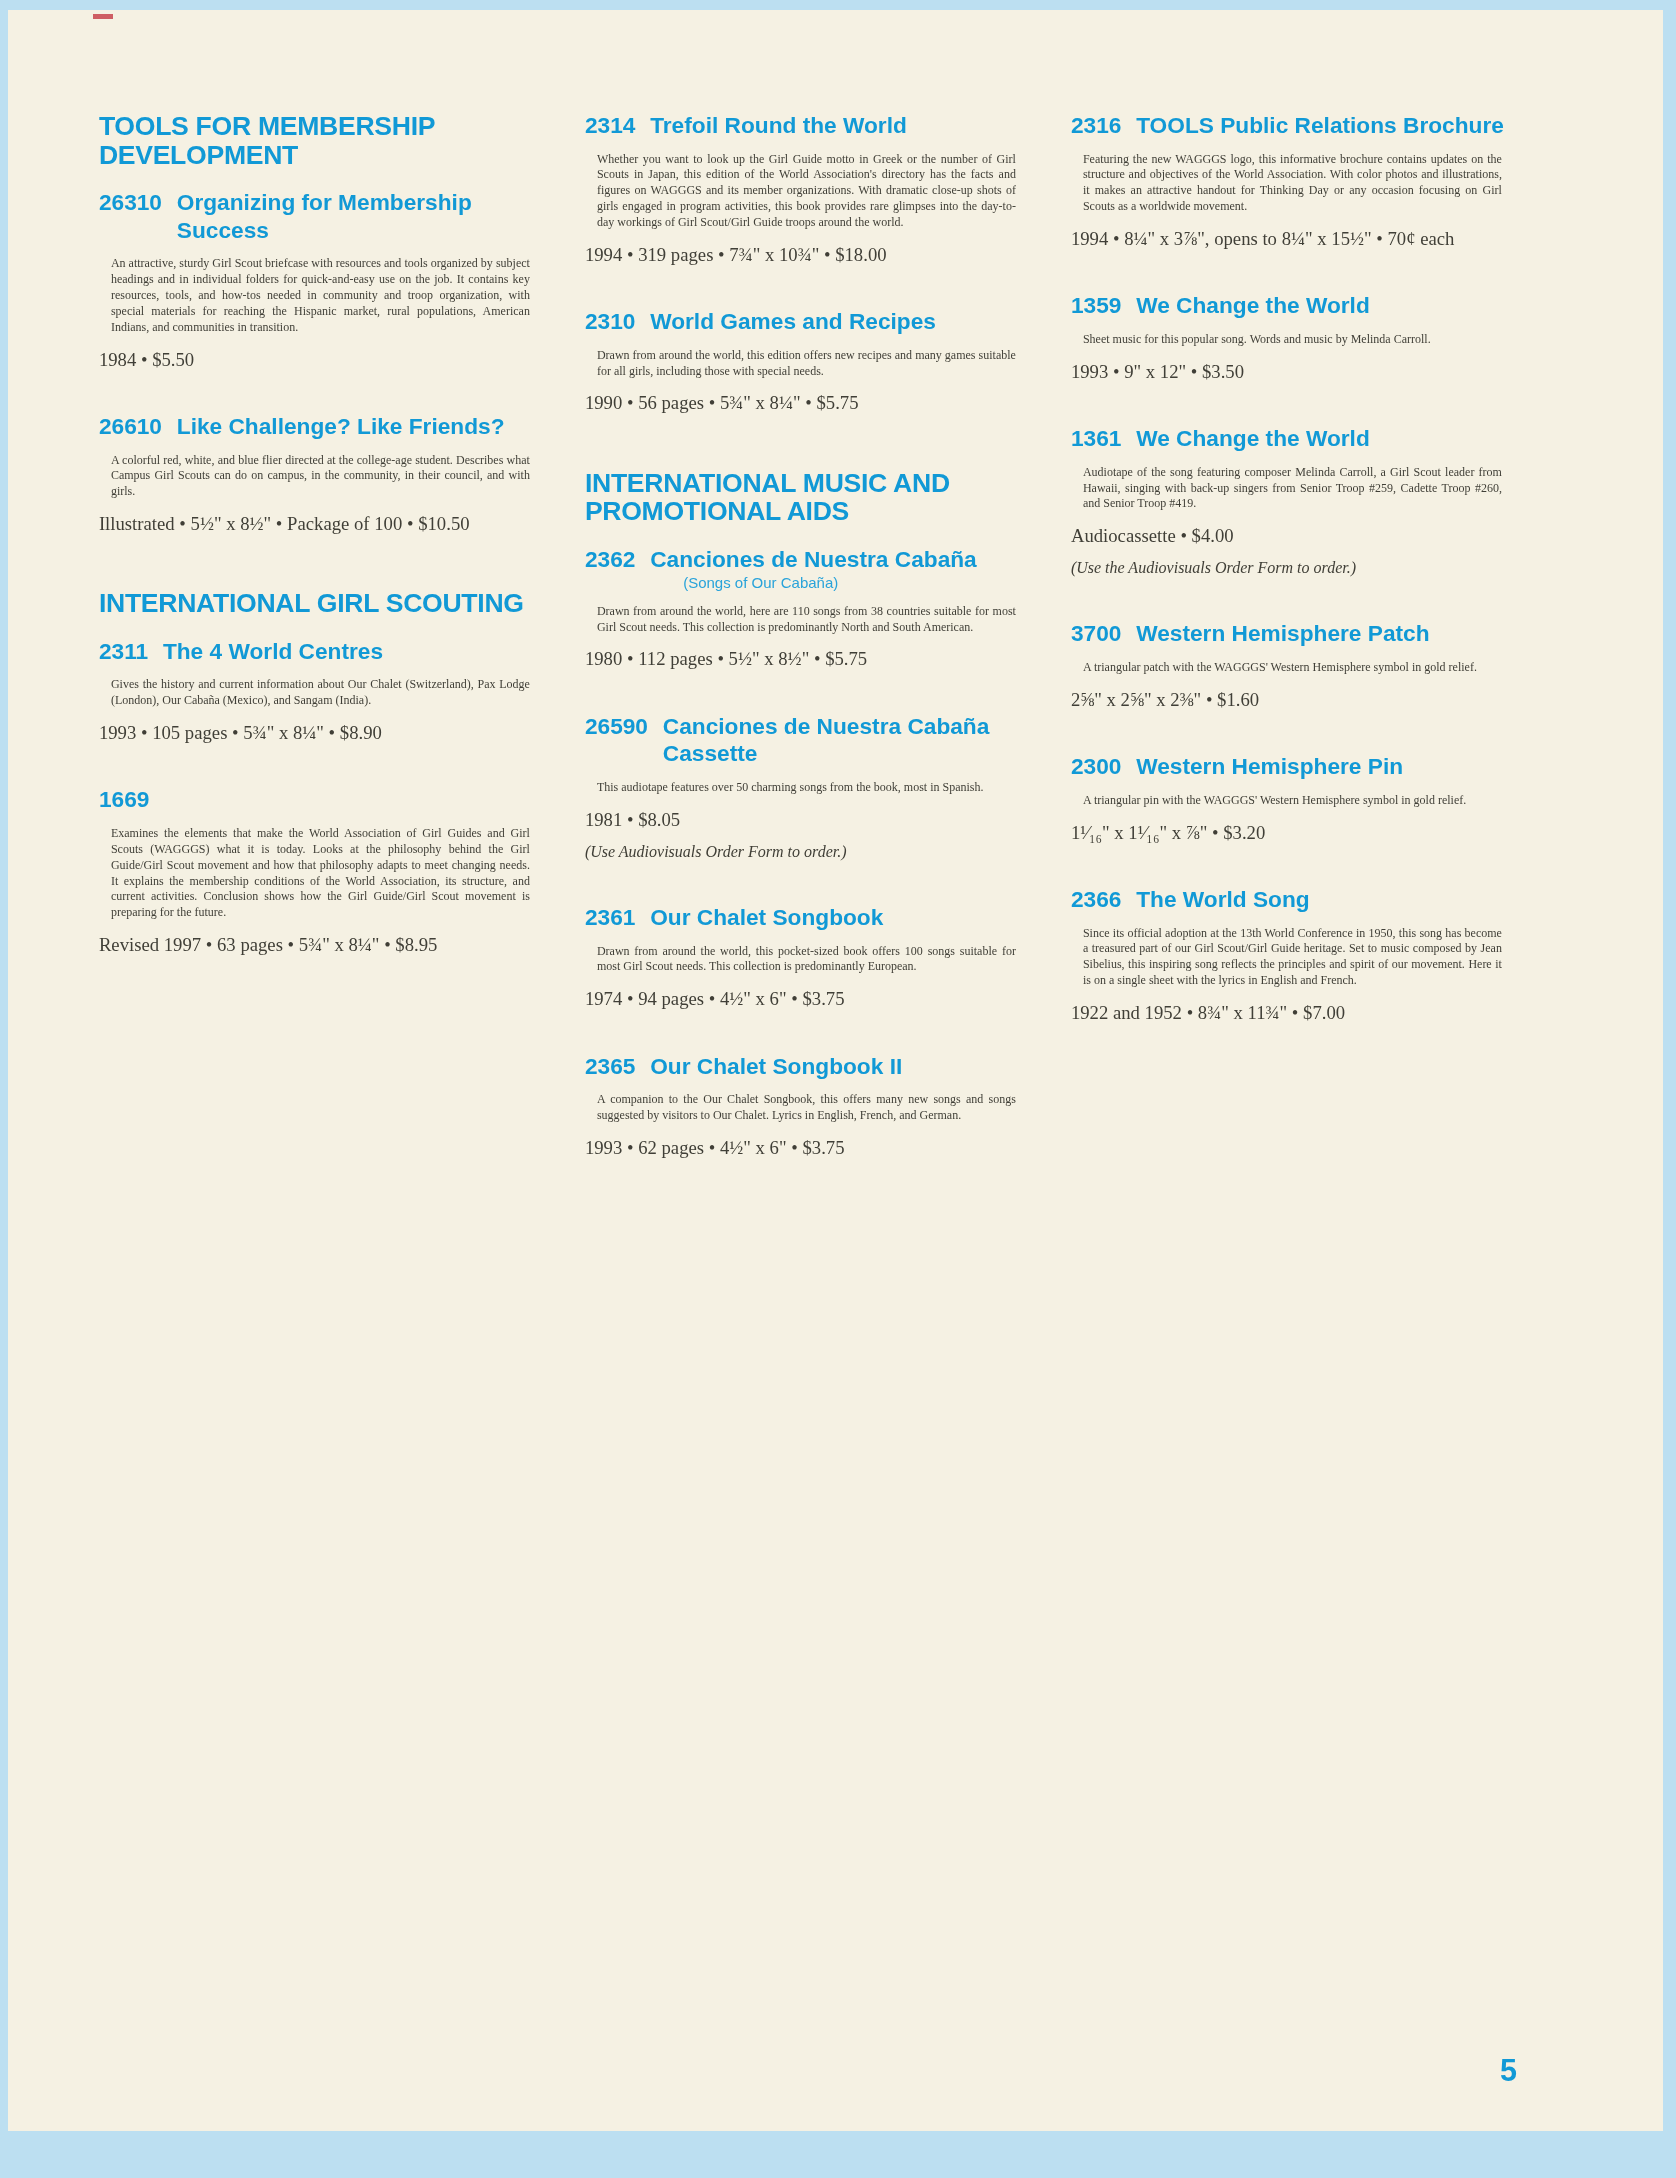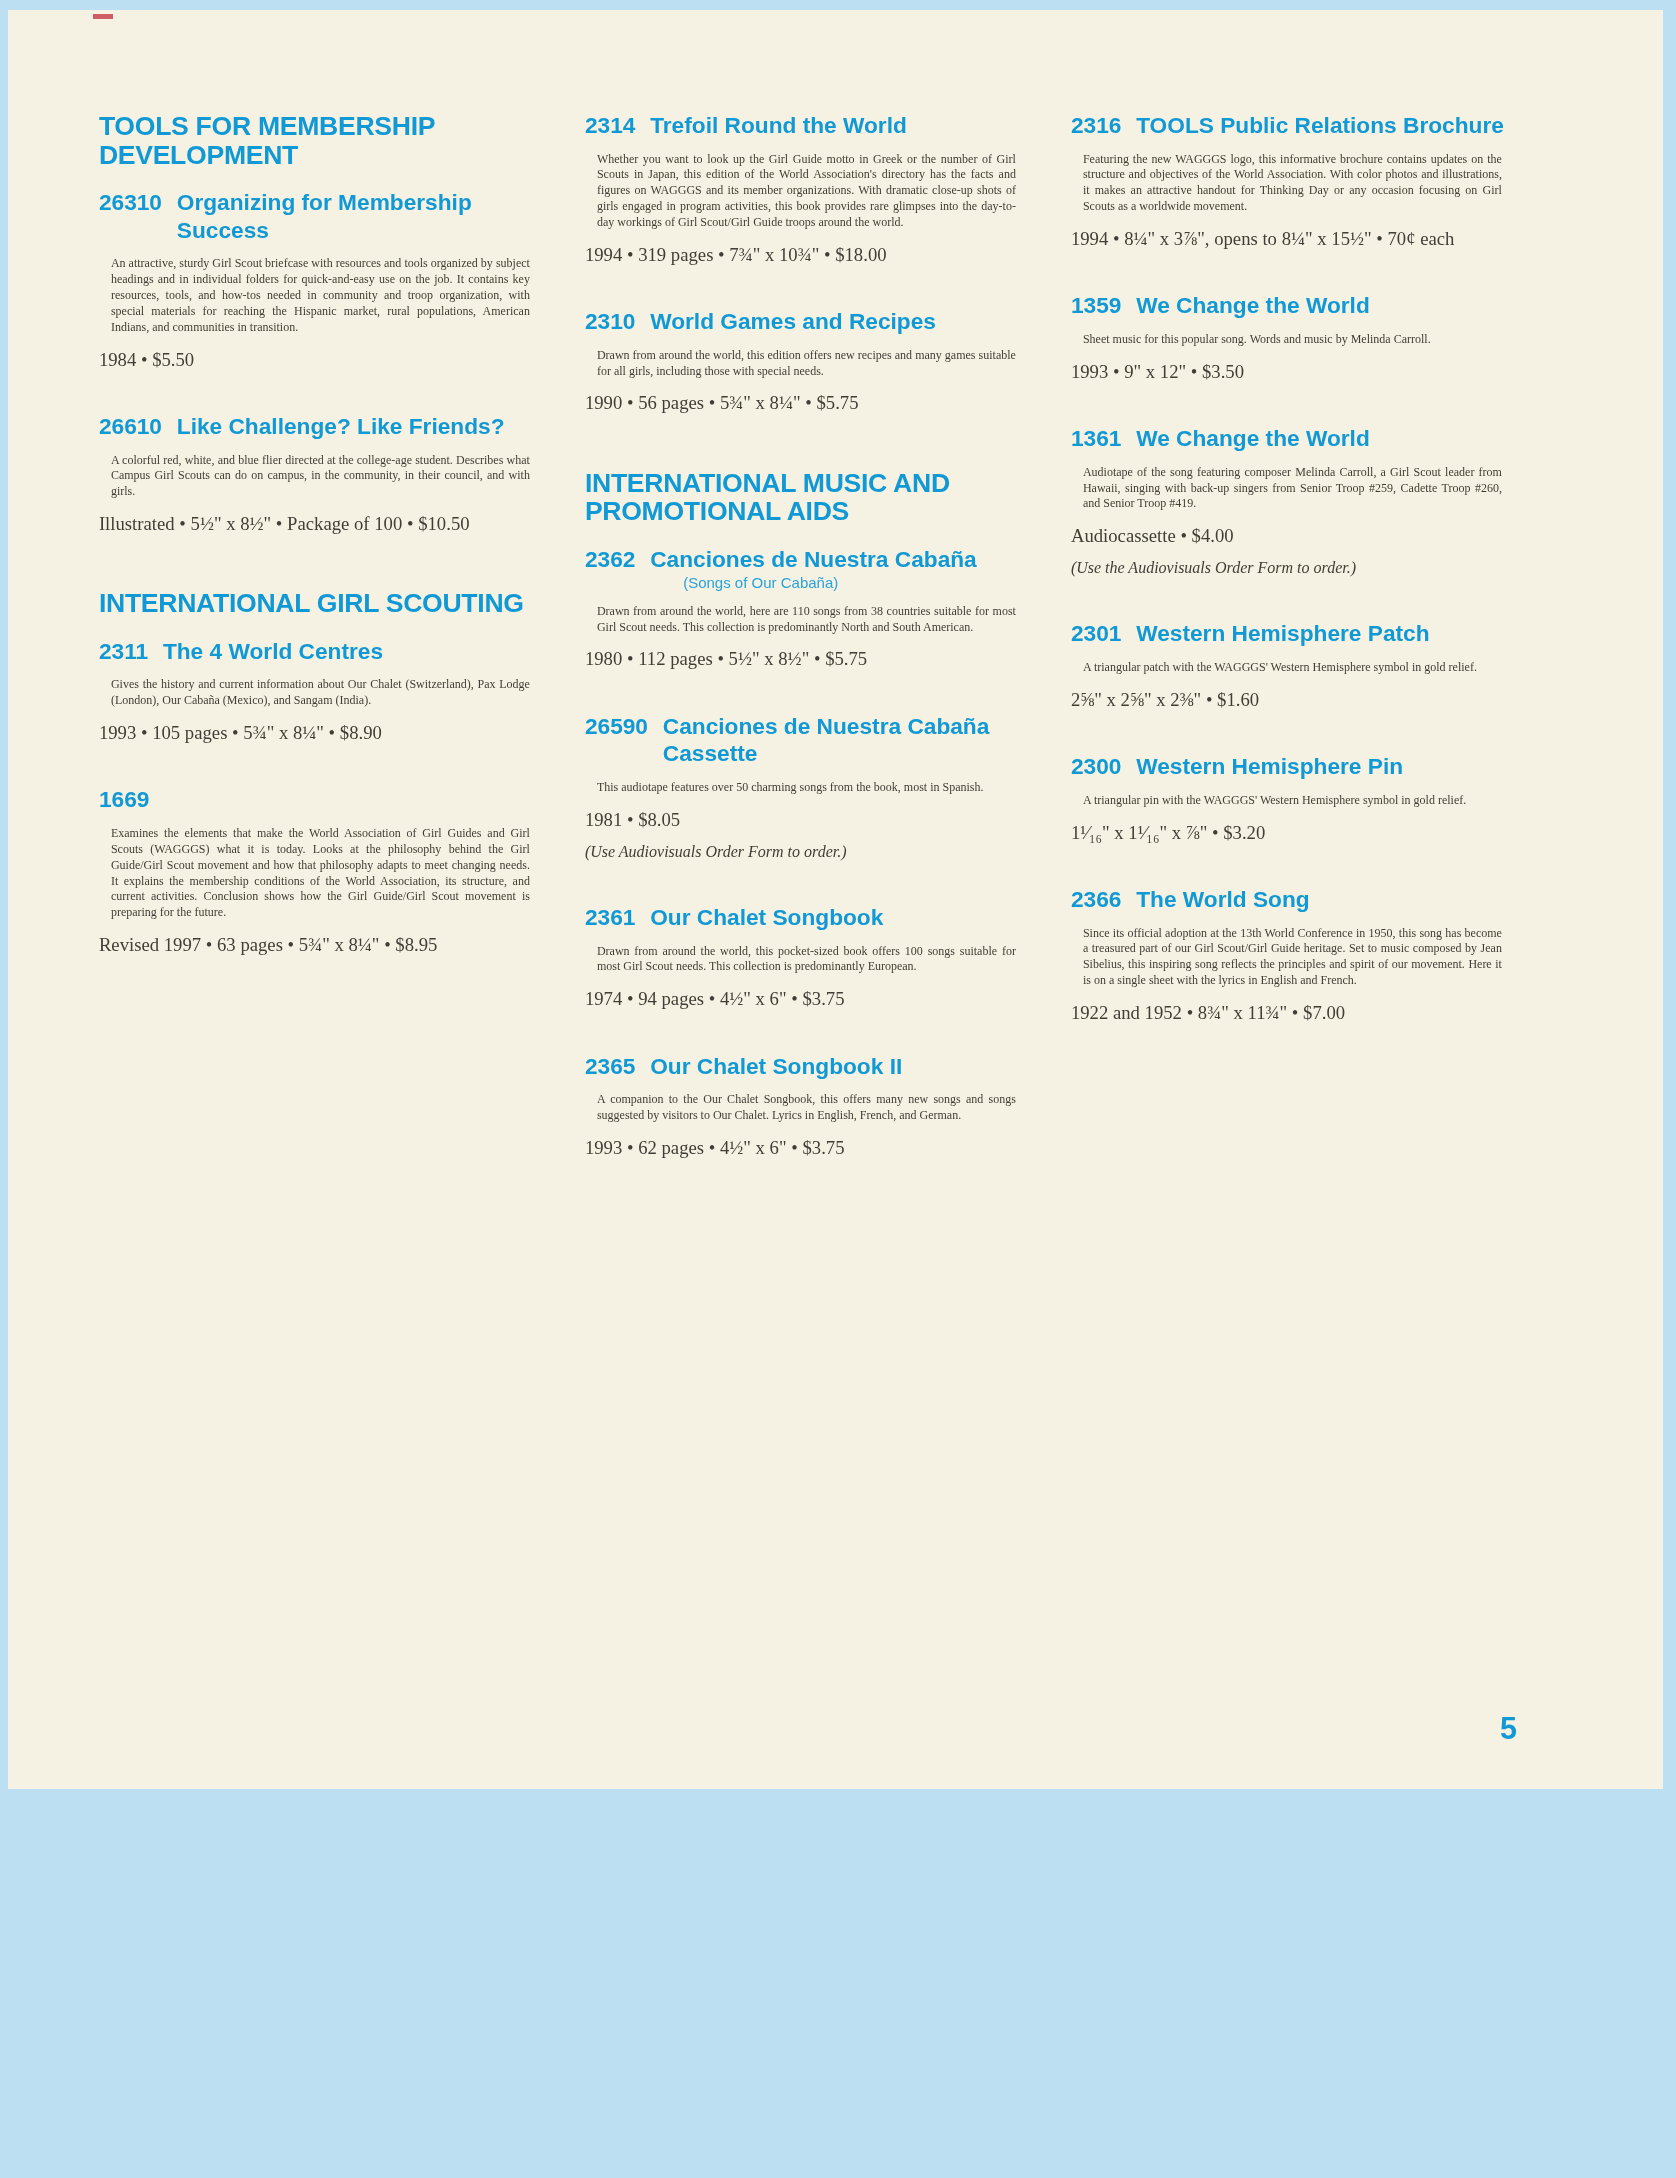--- a/index.html
+++ b/index.html
@@ -7,21 +7,21 @@
     width: 1677px; height: 2178px;
     background: #bcdff1;
     position: relative;
     font-family: "Liberation Serif", serif;
     color: #403f37;
     overflow: hidden;
   }
   .page {
     position: absolute;
     left: 7.9px; top: 9.9px;
-    width: 1655px; height: 1779px;
+    width: 1655px; height: 2121px;
     background: #f5f1e3;
   }
   .scan-mark {
     position: absolute;
     left: 85px; top: 3.9px;
     width: 19.7px; height: 4.9px;
     background: #c43a44;
     opacity: .8;
   }
   .content {
@@ -209,21 +209,21 @@
           <h3 class="item-title">
             <span class="item-number">1361</span>
             <span class="item-name">We Change the World</span>
           </h3>
           <p class="item-body">Audiotape of the song featuring composer Melinda Carroll, a Girl Scout leader from Hawaii, singing with back-up singers from Senior Troop #259, Cadette Troop #260, and Senior Troop #419.</p>
           <p class="item-meta">Audiocassette • $4.00</p>
           <p class="item-note">(Use the Audiovisuals Order Form to order.)</p>
         </section>
         <section class="block-item">
           <h3 class="item-title">
-            <span class="item-number">2301</span>
+            <span class="item-number">3700</span>
             <span class="item-name">Western Hemisphere Patch</span>
           </h3>
           <p class="item-body">A triangular patch with the WAGGGS' Western Hemisphere symbol in gold relief.</p>
           <p class="item-meta">2⅝" x 2⅝" x 2⅜" • $1.60</p>
         </section>
         <section class="block-item">
           <h3 class="item-title">
             <span class="item-number">2300</span>
             <span class="item-name">Western Hemisphere Pin</span>
           </h3>

